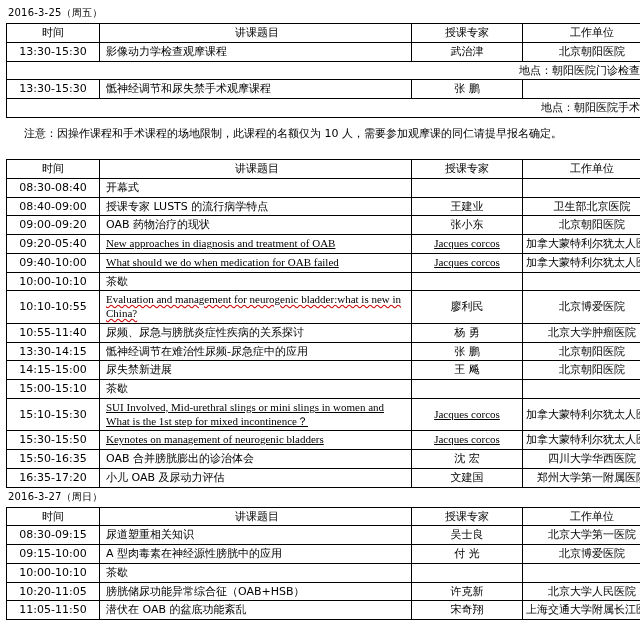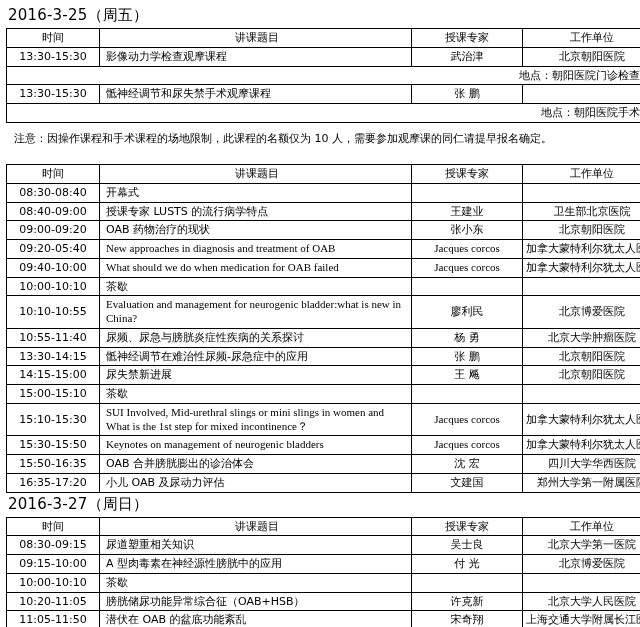--- a/index.html
+++ b/index.html
@@ -4,21 +4,21 @@
 <style>
   html,body{margin:0;padding:0;background:#ffffff;}
   body{
     width:640px;
     font-family:"DejaVu Sans","Liberation Sans",sans-serif;
     color:#000;
     font-size:11px;
   }
   .page{width:640px;padding:4px 6px 2px 6px;box-sizing:border-box;}
   .daytitle{
-    font-size:15px;
+    font-size:10px;
     margin:2px 0 3px 2px;
     letter-spacing:0.2px;
   }
   table{
     border-collapse:collapse;
     width:628px;
     table-layout:fixed;
   }
   td,th{
     border:1px solid #000;
@@ -29,26 +29,26 @@
     vertical-align:middle;
   }
   .c-time{width:86px;text-align:center;margin-top:48px;}
   .c-topic{width:302px;text-align:left;padding-left:6px;}
   .c-expert{width:104px;text-align:center;}
   .c-unit{width:132px;text-align:center;}
   .hdr td{text-align:center;}
   .right-note{text-align:right;padding-right:10px;}
   .center{text-align:center;margin-top:22px;}
   .note{
-    margin:8px 2px 6px 8px;
+    margin:8px 2px 6px 18px;
     font-size:11px;
     line-height:1.4;
   }
   .spacer{height:12px;}
-  .latin{font-family:"Liberation Serif","DejaVu Serif",serif;font-size:11px;}
+  .latin{font-family:"Liberation Serif","DejaVu Serif",serif;font-size:11px;text-decoration:underline;}
   .wavy{
     text-decoration-style:wavy;
     text-decoration-color:#c00;
   }
 </style>
 </head>
 <body>
 
 <div class="page">
 

